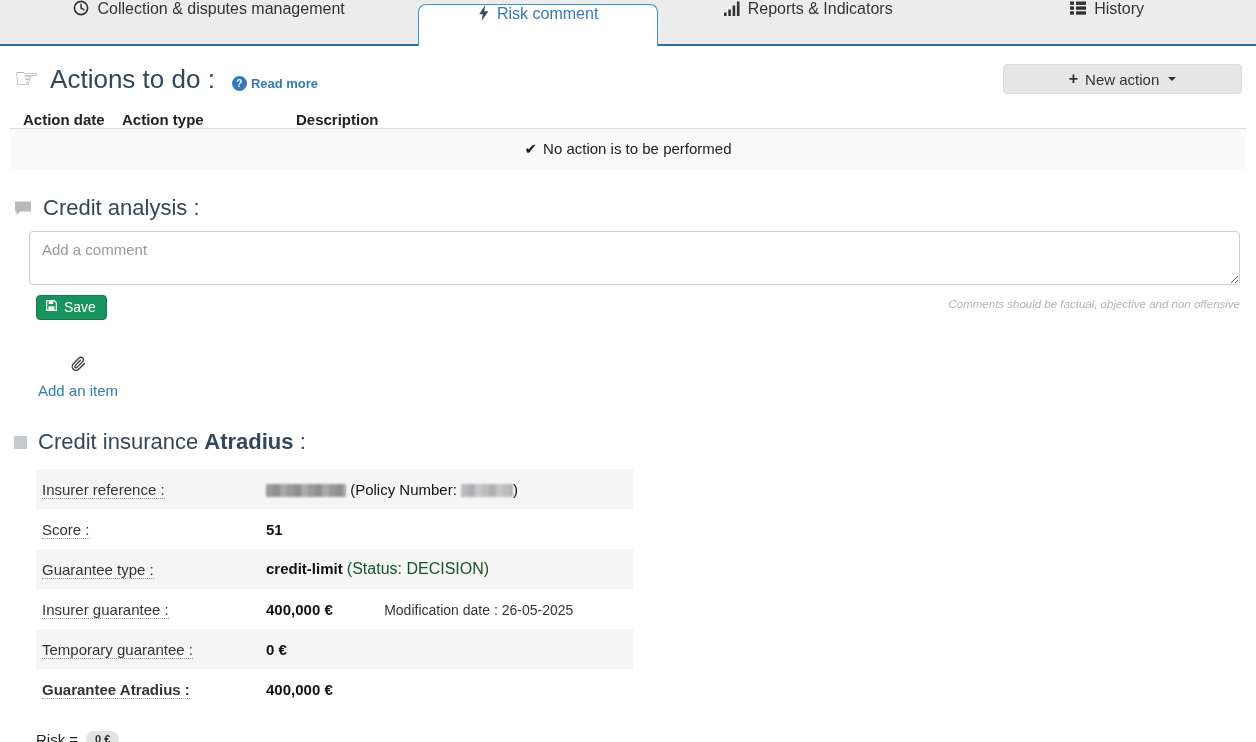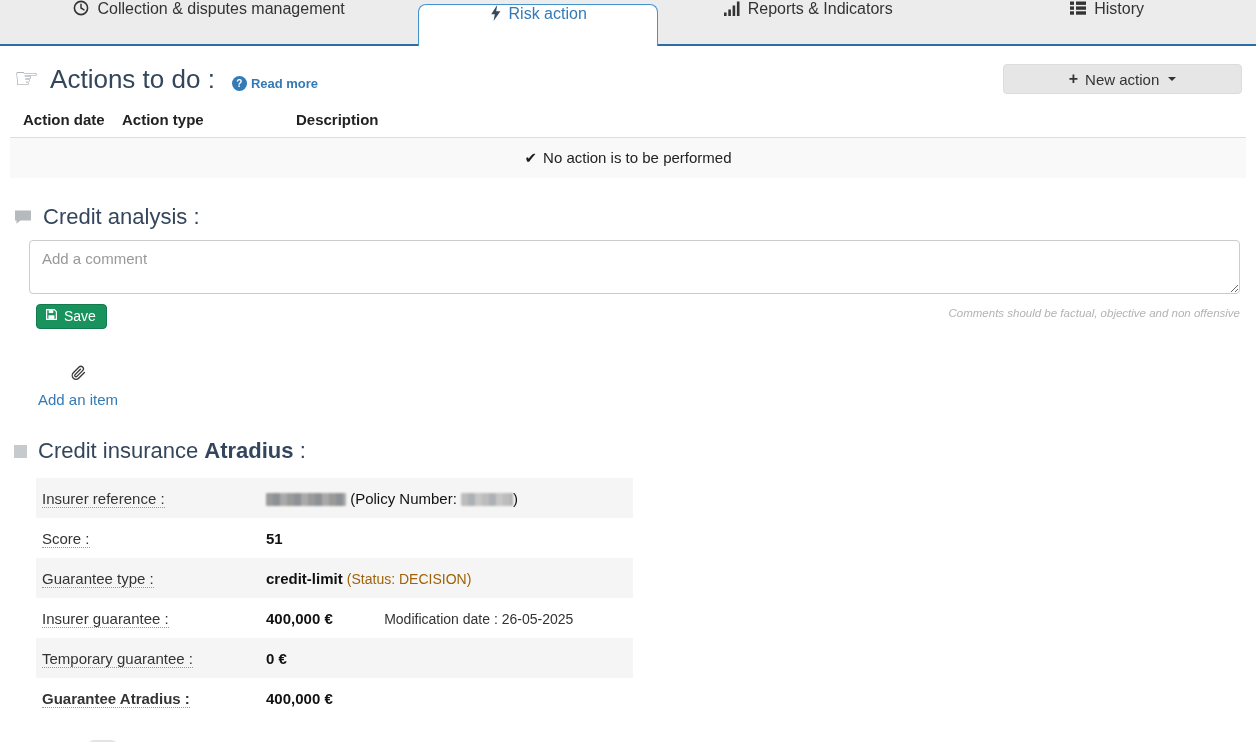--- a/index.html
+++ b/index.html
@@ -35,21 +35,21 @@
               font-size:10px; font-weight:700; display:inline-flex; align-items:center; justify-content:center; }
   .btn-newaction { width:239px; height:30px; background:#e6e6e6; border:1px solid #dcdcdc; border-radius:4px;
      font-size:15px; color:#333; display:flex; align-items:center; justify-content:center; gap:7px; cursor:pointer;
      font-family:inherit; }
   .plus-glyph { font-weight:700; font-size:16px; line-height:1; }
   .caret-down { width:0; height:0; border-left:4px solid transparent; border-right:4px solid transparent;
      border-top:4px solid #333; display:inline-block; margin-left:2px; }
 
   .actions-table { margin:16px 10px 0 10px; }
   .ath { display:grid; grid-template-columns:112px 174px 1fr; font-weight:700; font-size:15px;
-         color:#222; padding-bottom:9px; border-bottom:1px solid #ddd; }
+         color:#222; border-bottom:1px solid #ddd; }
   .ath > div:first-child { padding-left:13px; }
   .empty-row { background:#f9f9f9; text-align:center; padding:11px 0; font-size:15px; color:#222; }
   .check-glyph { font-weight:700; margin-right:6px; color:#1a1a1a; }
 
   
   .analysis-head { padding:26px 14px 10px 14px; }
   .bubble-icon svg { display:block; }
   .analysis-body { margin:0 16px 0 21px;padding-left:8px; }
   textarea.comment { width:100%; height:54px; border:1px solid #ccc; border-radius:4px; resize:both;
       font-family:inherit; font-size:15px; padding:9px 12px; color:#333; outline:none; }
@@ -64,21 +64,21 @@
   
   .insurance-head { padding:30px 14px 0 14px; }
   .detail-table { margin:14px 0 0 36px; width:597px; font-size:15px; }
   .drow { display:flex; align-items:center; min-height:40px; padding-left:6px; }
   .drow:nth-child(odd) { background:#f5f5f5; }
   .dlabel { flex:0 0 224px; color:#333; }
   .dlabel span, .risk-label span { border-bottom:1px dotted #999; cursor:help; }
   .dvalue { flex:1; color:#111; }
   .bold { font-weight:700; }
   .val-fixed { display:inline-block; width:114px; font-weight:700; }
-  .status-note { font-size:14px; color:#a16207; }
+  .status-note { font-size:16px; color:#14532d; }
   .mod-date { font-size:14px; color:#333; }
   .redacted { display:inline-block; height:13px; vertical-align:-2px; border-radius:1px;
       background:repeating-linear-gradient(90deg,#9a9a9a 0 7px,#8d9195 7px 14px,#a9a9a9 14px 21px);
       filter:blur(1.1px); }
   .redacted.light { background:repeating-linear-gradient(90deg,#bcbcbc 0 7px,#adb1b5 7px 14px,#c6c6c6 14px 21px); }
   .w80 { width:80px; } .w52 { width:52px; }
 
   .risk-row { display:flex; align-items:center; gap:8px; margin:22px 0 0 36px; }
   .risk-label { font-weight:400; font-size:15px; color:#222; }
   .risk-badge { background:#e3e3e3; border-radius:9px; padding:2px 9px 3px 9px; font-size:11px;
@@ -99,21 +99,21 @@
         </svg>
     </span>
     <span>Collection &amp; disputes management</span>
   </div>
   <div class="tab tab-2 active">
     <span>
       <svg width="11" height="16" viewBox="0 0 11 16">
           <path d="M7.2 0 L1.2 9.2 H4.8 L3.6 16 L10.4 6.2 H6.2 Z" fill="#34495e"></path>
         </svg>
     </span>
-    <span>Risk action</span>
+    <span>Risk comment</span>
   </div>
   <div class="tab tab-3">
     <span>
       <svg width="16" height="16" viewBox="0 0 16 16">
           <rect x="0" y="12.5" width="2.6" height="3.5" fill="#333"></rect>
           <rect x="4.3" y="9.5" width="2.6" height="6.5" fill="#333"></rect>
           <rect x="8.6" y="5.5" width="2.6" height="10.5" fill="#333"></rect>
           <rect x="12.9" y="1.5" width="2.6" height="14.5" fill="#333"></rect>
         </svg>
     </span>

